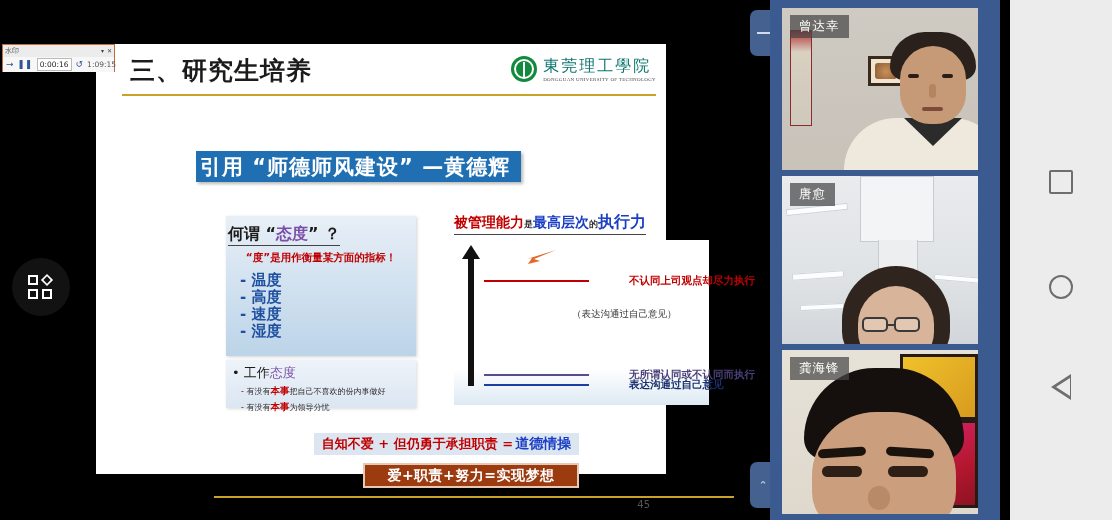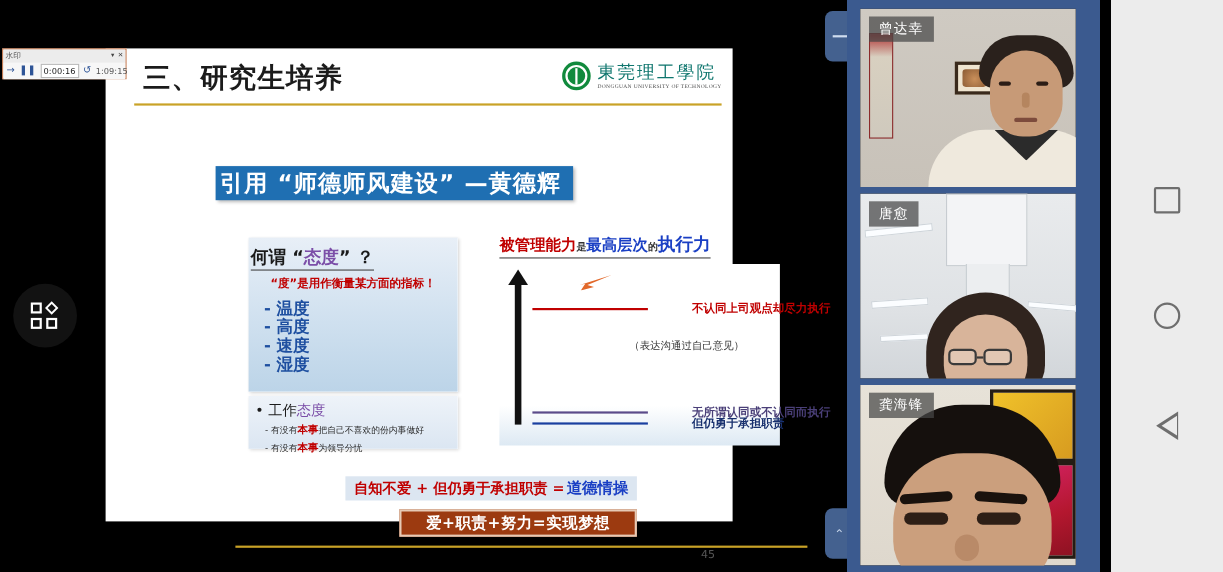--- a/index.html
+++ b/index.html
@@ -323,21 +323,21 @@
 
           <div class="paren" style="top:68px;">（表达沟通过自己意见）</div>
 
           <div class="tier" style="left:30px; top:84px;margin-top:44px;">
             <span class="bar" style="background:#5b4b8a"></span>
             <span class="lab" style="color:#4a3f78">无所谓认同或不认同而执行</span>
           </div>
 
           <div class="tier" style="left:30px; top:138px;">
             <span class="bar" style="background:#1a3fa0"></span>
-            <span class="lab" style="color:#18306e">但仍勇于承担职责</span>
+            <span class="lab" style="color:#18306e">表达沟通过自己意见</span>
           </div>
         </div>
       </div>
 
       <div class="bot1">
         <span>自知不爱 + 但仍勇于承担职责 =</span>
           <span class="blue">道德情操</span>
       </div>
       <div class="bot2">爱+职责+努力=实现梦想</div>
 

